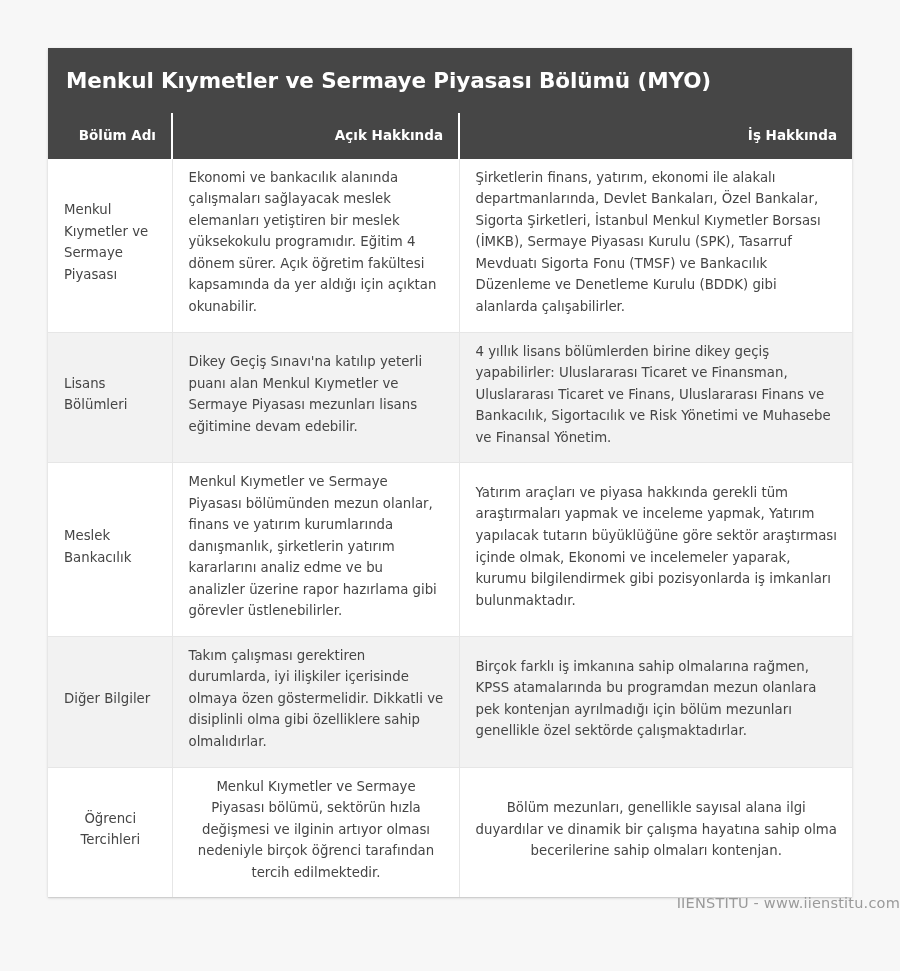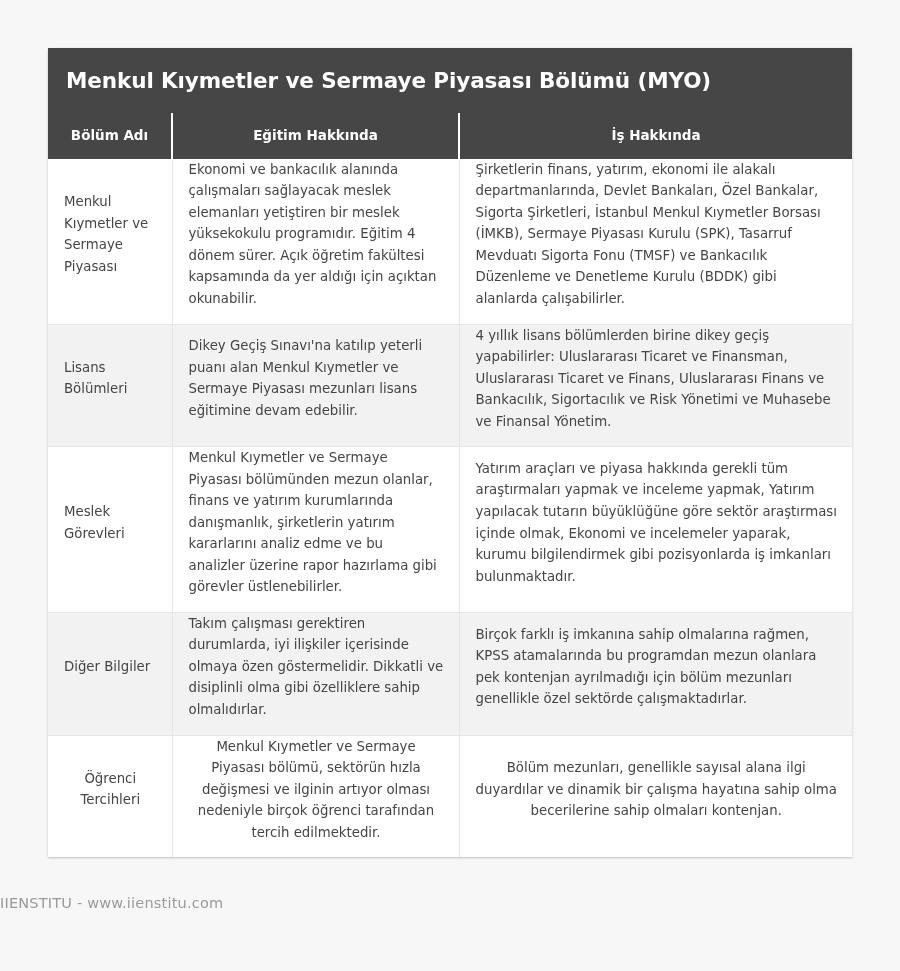--- a/index.html
+++ b/index.html
@@ -47,35 +47,35 @@
     border-collapse: collapse;
     width: 804px;
     table-layout: fixed;
   }
 
   table.data thead th {
     background: #464646;
     color: #ffffff;
     font-size: 13.5px;
     font-weight: bold;
-    text-align: center;
+    text-align: right;
     padding: 14px 15px 16px 15px;
     border-right: 2px solid #ffffff;
     vertical-align: middle;
     box-sizing: border-box;
   }
   table.data thead th:last-child {
     border-right: none;
   }
 
   table.data tbody td {
     font-size: 13.3px;
     color: #454545;
     line-height: 1.62;
-    padding: 0 15px 14px 16px;
+    padding: 8px 15px 14px 16px;
     vertical-align: middle;
     border-right: 1px solid #e6e6e6;
     border-bottom: 1px solid #e6e6e6;
     box-sizing: border-box;
     word-wrap: break-word;
   }
   table.data tbody td:last-child {
     border-right: none;
     margin-top: 32px;
   }
@@ -101,21 +101,21 @@
   
   col.c1 { width: 124px; }
   col.c2 { width: 287px; }
   col.c3 { width: 393px; }
 
   .footer-note {
     position: absolute;
     left: 0;
     top: 895px;
     width: 900px;
-    text-align: left;
+    text-align: right;
     font-size: 14.5px;
     color: #9a9a9a;
     letter-spacing: 0.2px;
   }
 </style>
 </head>
 <body>
 
 <div class="page">
 
@@ -125,40 +125,40 @@
 
     <table class="data">
       <colgroup>
         <col class="c1">
         <col class="c2">
         <col class="c3">
       </colgroup>
       <thead>
         <tr>
           <th>Bölüm Adı</th>
-          <th>Eğitim Hakkında</th>
+          <th>Açık Hakkında</th>
           <th>İş Hakkında</th>
         </tr>
       </thead>
       <tbody>
 
         <tr class="odd">
           <td class="col-name">Menkul Kıymetler ve Sermaye Piyasası</td>
           <td class="col-about">Ekonomi ve bankacılık alanında çalışmaları sağlayacak meslek elemanları yetiştiren bir meslek yüksekokulu programıdır. Eğitim 4 dönem sürer. Açık öğretim fakültesi kapsamında da yer aldığı için açıktan okunabilir.</td>
           <td class="col-jobs">Şirketlerin finans, yatırım, ekonomi ile alakalı departmanlarında, Devlet Bankaları, Özel Bankalar, Sigorta Şirketleri, İstanbul Menkul Kıymetler Borsası (İMKB), Sermaye Piyasası Kurulu (SPK), Tasarruf Mevduatı Sigorta Fonu (TMSF) ve Bankacılık Düzenleme ve Denetleme Kurulu (BDDK) gibi alanlarda çalışabilirler.</td>
         </tr>
 
         <tr class="even">
           <td class="col-name">Lisans Bölümleri</td>
           <td class="col-about">Dikey Geçiş Sınavı'na katılıp yeterli puanı alan Menkul Kıymetler ve Sermaye Piyasası mezunları lisans eğitimine devam edebilir.</td>
           <td class="col-jobs">4 yıllık lisans bölümlerden birine dikey geçiş yapabilirler: Uluslararası Ticaret ve Finansman, Uluslararası Ticaret ve Finans, Uluslararası Finans ve Bankacılık, Sigortacılık ve Risk Yönetimi ve Muhasebe ve Finansal Yönetim.</td>
         </tr>
 
         <tr class="odd">
-          <td class="col-name">Meslek Görevleri</td>
+          <td class="col-name">Meslek Bankacılık</td>
           <td class="col-about">Menkul Kıymetler ve Sermaye Piyasası bölümünden mezun olanlar, finans ve yatırım kurumlarında danışmanlık, şirketlerin yatırım kararlarını analiz edme ve bu analizler üzerine rapor hazırlama gibi görevler üstlenebilirler.</td>
           <td class="col-jobs">Yatırım araçları ve piyasa hakkında gerekli tüm araştırmaları yapmak ve inceleme yapmak, Yatırım yapılacak tutarın büyüklüğüne göre sektör araştırması içinde olmak, Ekonomi ve incelemeler yaparak, kurumu bilgilendirmek gibi pozisyonlarda iş imkanları bulunmaktadır.</td>
         </tr>
 
         <tr class="even">
           <td class="col-name">Diğer Bilgiler</td>
           <td class="col-about">Takım çalışması gerektiren durumlarda, iyi ilişkiler içerisinde olmaya özen göstermelidir. Dikkatli ve disiplinli olma gibi özelliklere sahip olmalıdırlar.</td>
           <td class="col-jobs">Birçok farklı iş imkanına sahip olmalarına rağmen, KPSS atamalarında bu programdan mezun olanlara pek kontenjan ayrılmadığı için bölüm mezunları genellikle özel sektörde çalışmaktadırlar.</td>
         </tr>
 

